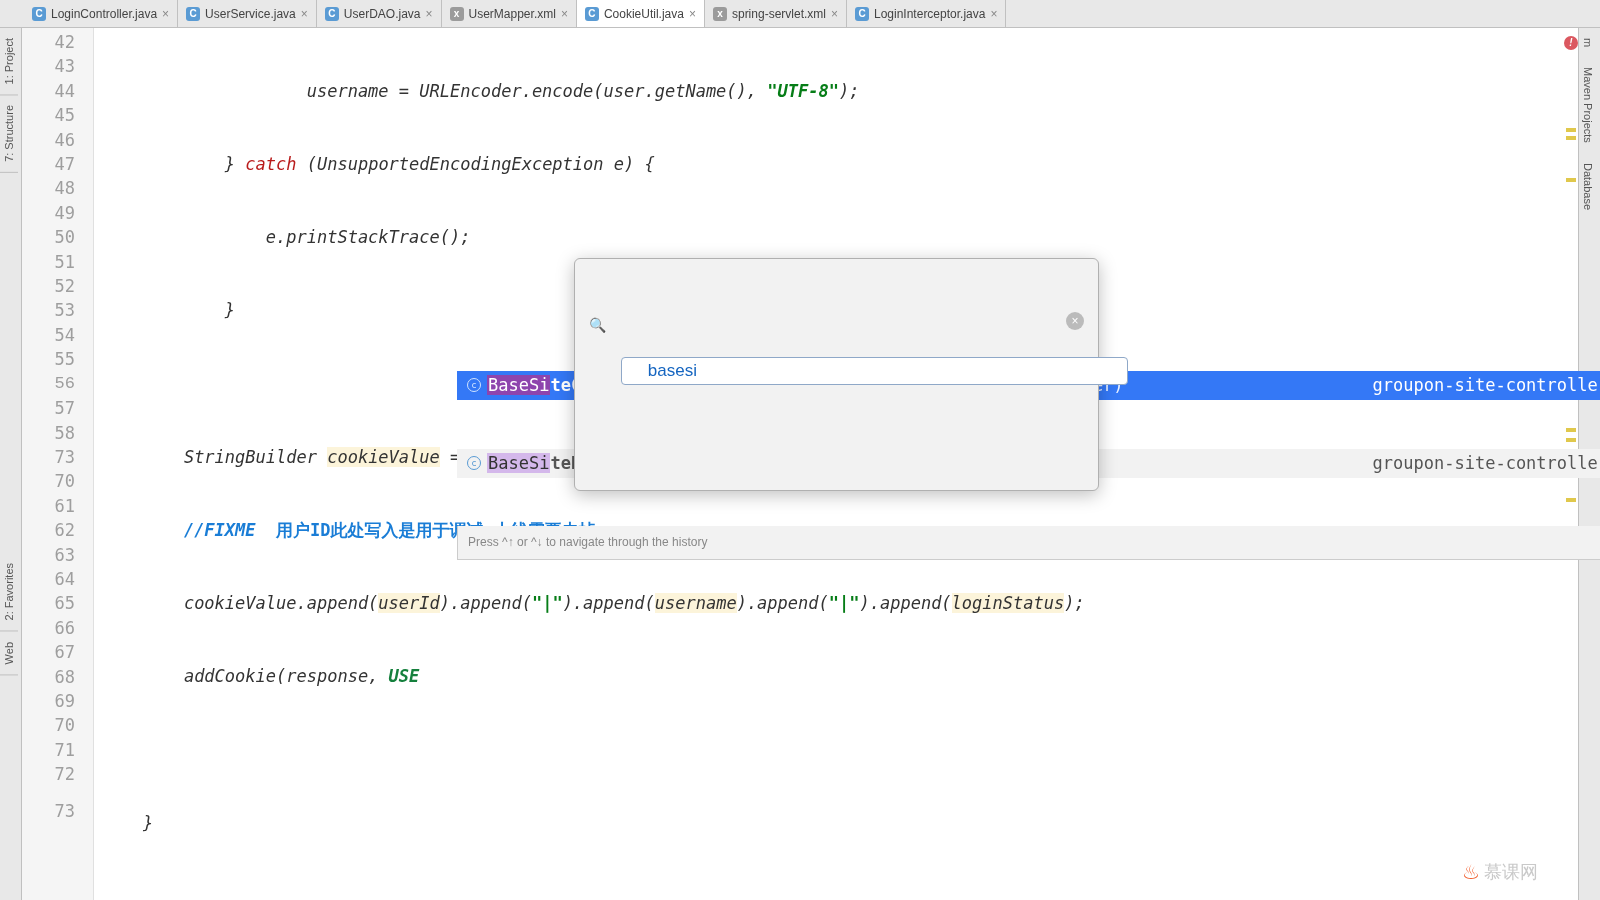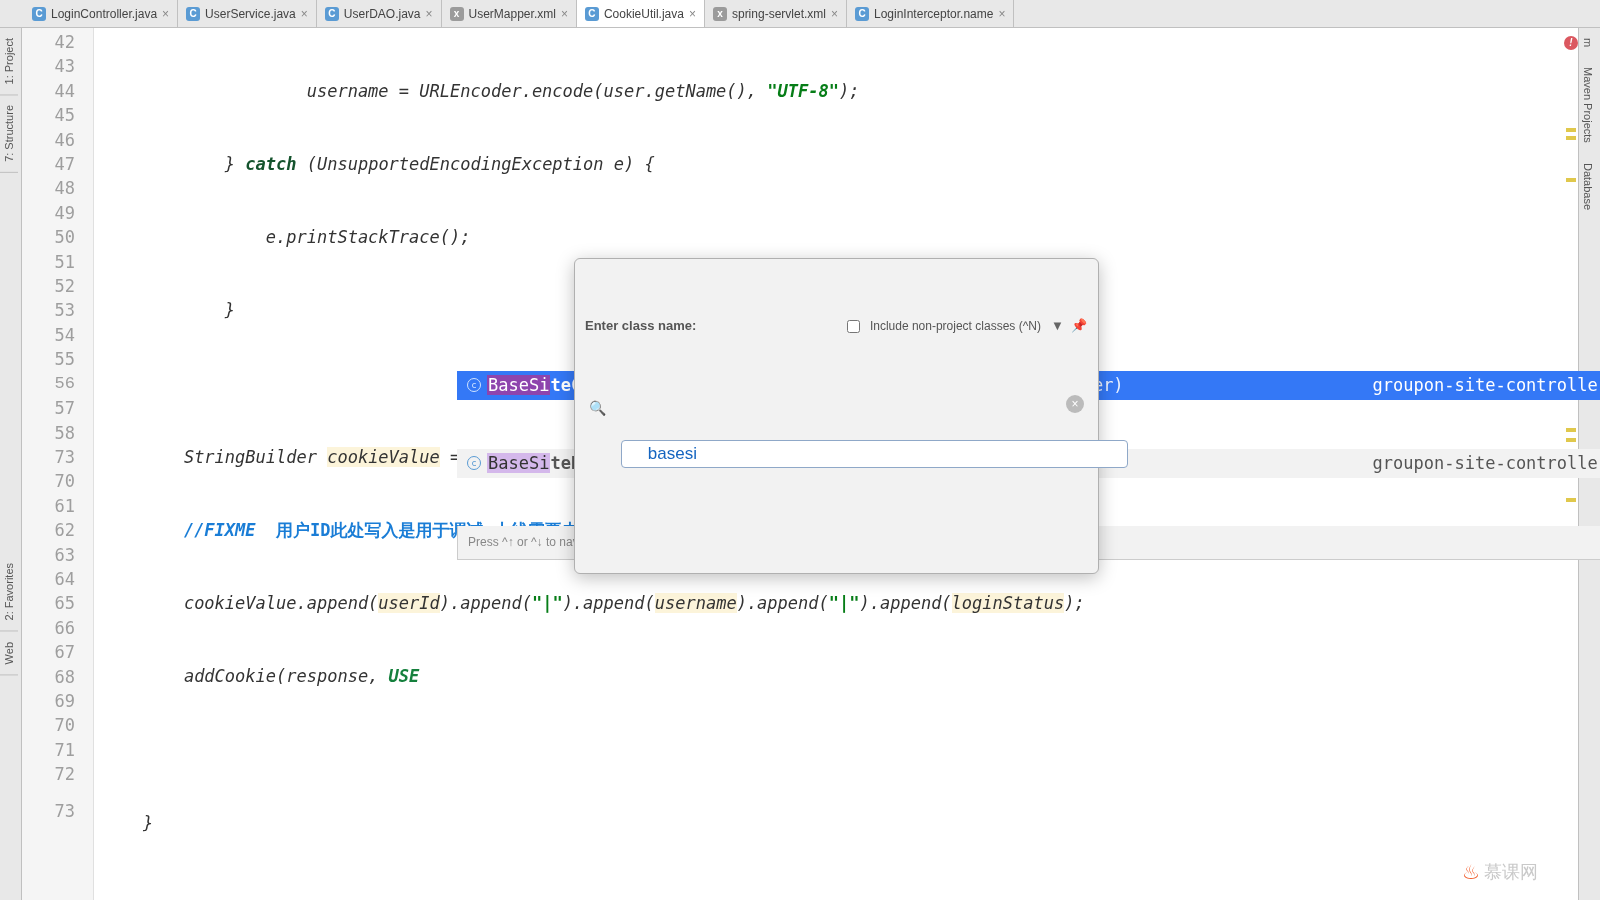--- a/index.html
+++ b/index.html
@@ -89,21 +89,21 @@
 .code-area {
   flex: 1;
   padding-top: 2px;
   line-height: 24.4px;
   font-size: 17px;
   white-space: pre;
   font-style: italic;
   color: #333;
   position: relative;
 }
-.kw { color: #14532d; font-weight: bold; }
+.kw { color: #b91c1c; font-weight: normal; }
 .str { color: #067d17; font-weight: bold; }
 .comment-fixme { color: #8c8c8c; }
 .comment-fixme-kw { font-style: italic; font-weight: bold; color: #1a7dd6; }
 .comment-ch { color: #1a7dd6; font-weight: bold; }
 .hl { background: #fcf4da; }
 .hl-purple { color: #15803d; }
 .goto-popup {
   position: absolute;
   left: 480px; top: 230px;
   background: #f2f2f2;
@@ -246,21 +246,21 @@
       <span>CookieUtil.java</span>
       <span class="tab-close">×</span>
     </div>
   <div class="tab">
       <span class="tab-icon xml">x</span>
       <span>spring-servlet.xml</span>
       <span class="tab-close">×</span>
     </div>
   <div class="tab">
       <span class="tab-icon java">C</span>
-      <span>LoginInterceptor.name</span>
+      <span>LoginInterceptor.java</span>
       <span class="tab-close">×</span>
     </div>
 </div>
 
 <div class="left-sidebar">
   <div class="left-sidebar-item">1: Project</div>
   <div class="left-sidebar-item">7: Structure</div>
   <div style="height:380px"></div>
   <div class="left-sidebar-item">2: Favorites</div>
   <div class="left-sidebar-item">Web</div>
@@ -325,30 +325,20 @@
     
     
     
     
     
     
     
     
 
     <div class="goto-popup">
-      <div class="goto-header">
-        <span class="goto-header-label">Enter class name:</span>
-        <span class="goto-spacer"></span>
-        <input type="checkbox" style="">
-        <span class="goto-checkbox-label">Include non-project classes (^N)</span>
-        <span class="goto-icons">
-          <span>▼</span>
-          <span>📌</span>
-        </span>
-      </div>
       <div class="goto-input-row">
         <span class="goto-search-icon">🔍</span>
         <input class="goto-input" value="basesi" style="">
         <span class="goto-clear">×</span>
       </div>
     </div>
 
     <div class="goto-results">
       <div class="result-row sel">
         <span class="result-icon">c</span>

